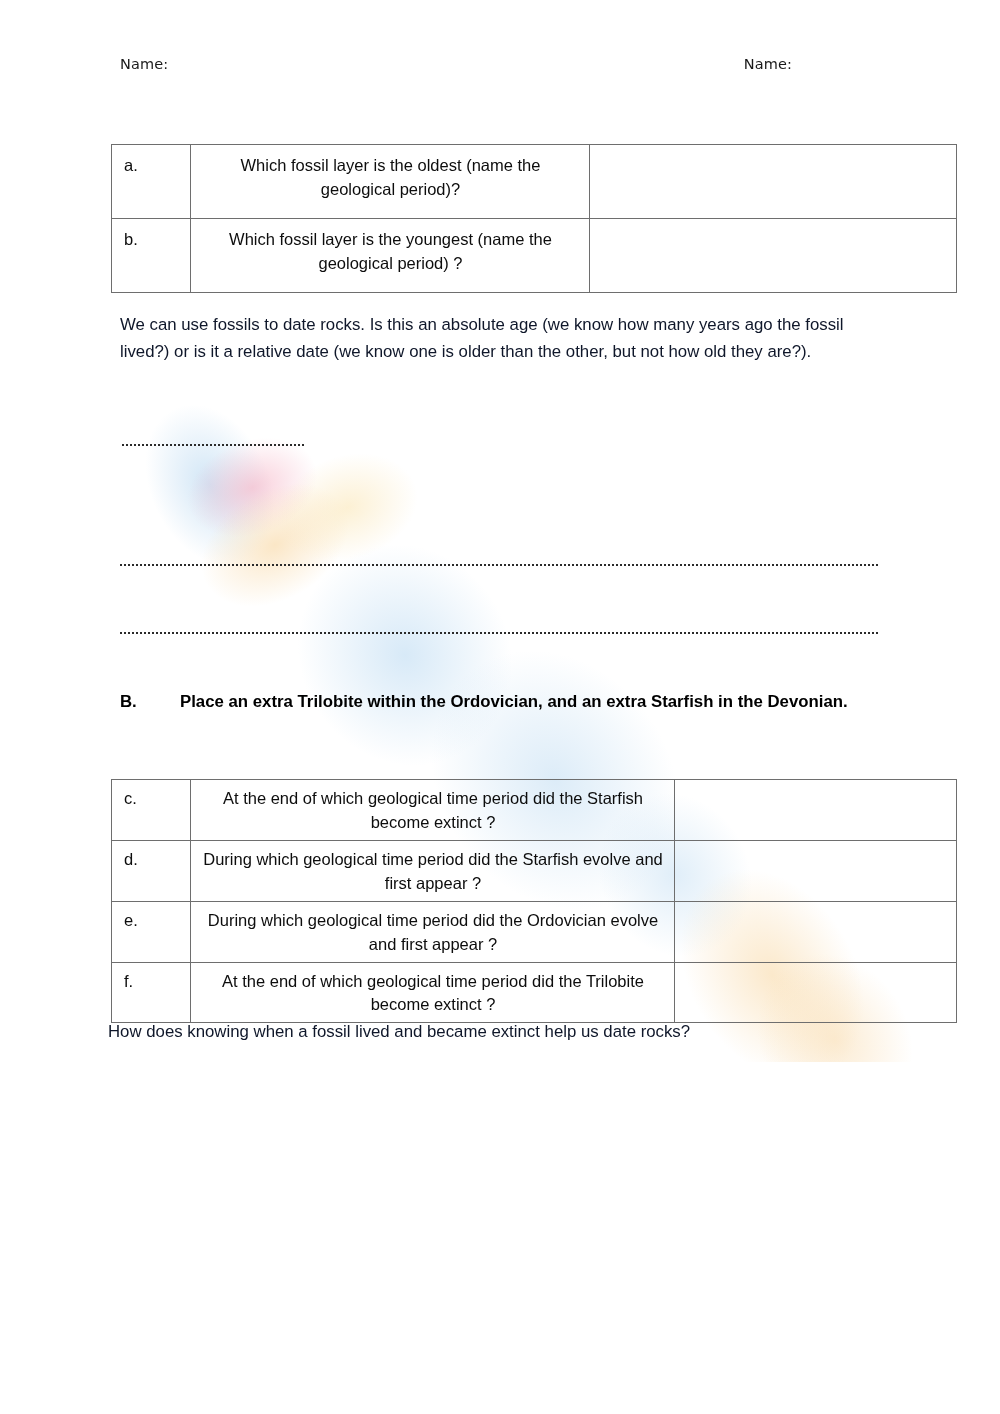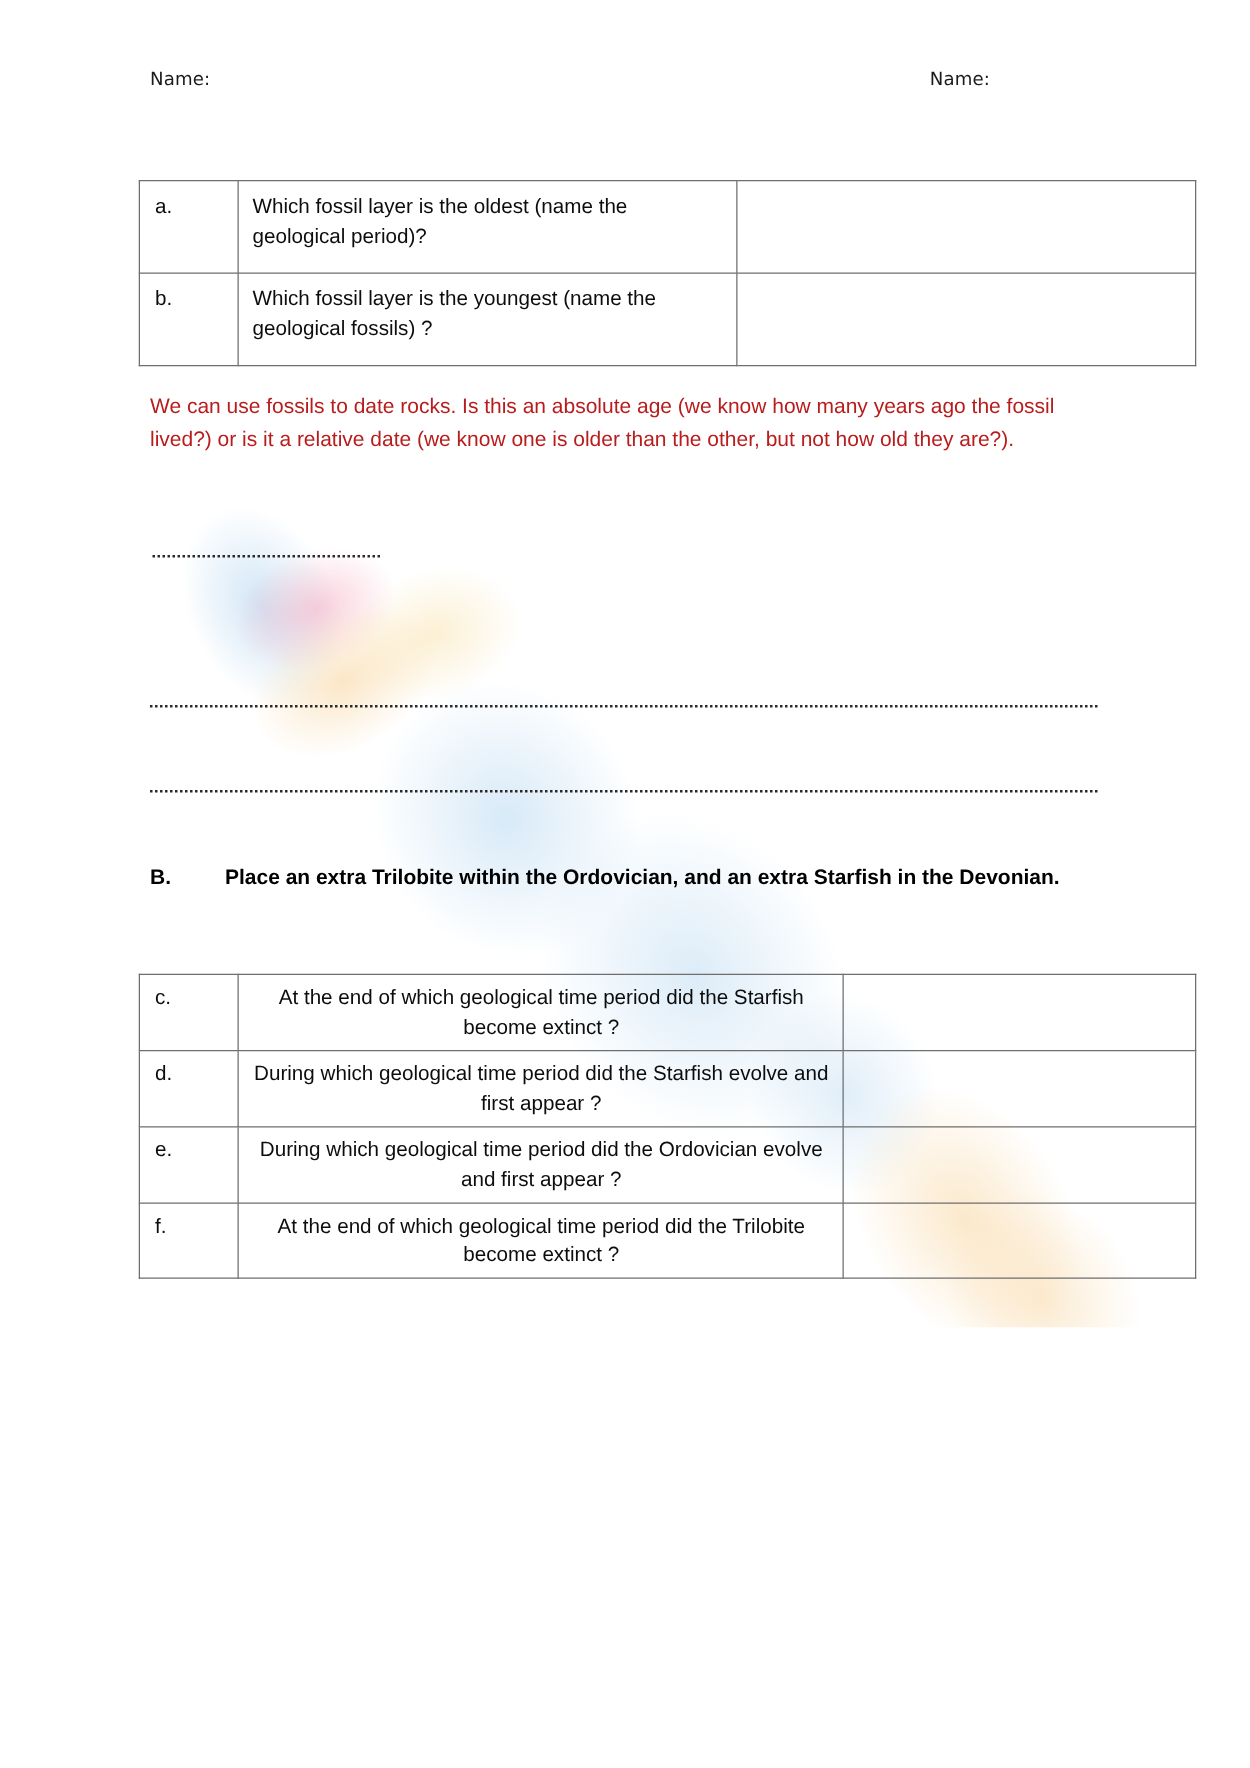--- a/index.html
+++ b/index.html
@@ -73,21 +73,21 @@
   .qtable td.ans { }
 
   
   #table-one {
     left: 111px;
     top: 144px;
     width: 778px;
   }
   #table-one td { height: 56px; }
   #table-one .c-lbl { width: 56px; }
-  #table-one .c-q   { width: 377px; }
+  #table-one .c-q   { width: 377px; text-align: center; }
   #table-one .c-a   { width: 345px; }
 
   
   #table-two {
     left: 111px;
     top: 779px;
     width: 778px;
   }
   #table-two td { height: 30px; }
   #table-two .c-lbl { width: 56px; }
@@ -95,21 +95,21 @@
   #table-two .c-a   { width: 260px; }
   #table-two td { padding-top: 7px; padding-bottom: 5px; }
 
   
   .para {
     position: absolute;
     z-index: 2;
     font-family: "Liberation Sans", sans-serif;
     font-size: 16.8px;
     line-height: 1.62;
-    color: #b91c1c;
+    color: #0f172a;
   }
   #intro-paragraph {
     left: 120px;
     top: 311px;
     width: 760px;
   }
   #explain-prompt {
     left: 120px;
     top: 498px;
     width: 500px;
@@ -211,21 +211,21 @@
 
   <table class="qtable" id="table-one">
     <tbody>
       <tr>
         <td class="lbl c-lbl">a.</td>
         <td class="c-q">Which fossil layer is the oldest (name the geological period)?</td>
         <td class="ans c-a"></td>
       </tr>
       <tr>
         <td class="lbl c-lbl">b.</td>
-        <td class="c-q">Which fossil layer is the youngest (name the geological fossils) ?</td>
+        <td class="c-q">Which fossil layer is the youngest (name the geological period) ?</td>
         <td class="ans c-a"></td>
       </tr>
     </tbody>
   </table>
 
   <div class="para" id="intro-paragraph">We can use fossils to date rocks.   Is this an absolute age (we know how many years ago the fossil lived?) or is it a relative date (we know one is older than the other, but not how old they are?).</div>
 
   <div class="dotline" id="dot-short"></div>
 
 
@@ -255,20 +255,21 @@
         <td class="ans c-a"></td>
       </tr>
       <tr>
         <td class="lbl c-lbl">f.</td>
         <td class="c-q">At the end of which geological time period did the Trilobite become extinct ?</td>
         <td class="ans c-a"></td>
       </tr>
     </tbody>
   </table>
 
+  <div class="para" id="final-question">How does knowing when a fossil lived and became extinct help us date rocks?</div>
 
   <div class="dotline" id="dot-3"></div>
   <div class="dotline" id="dot-4"></div>
   <div class="dotline" id="dot-5"></div>
 
   <div id="footer">Relative Time Practical</div>
 
 </div>
 
 </body></html>

